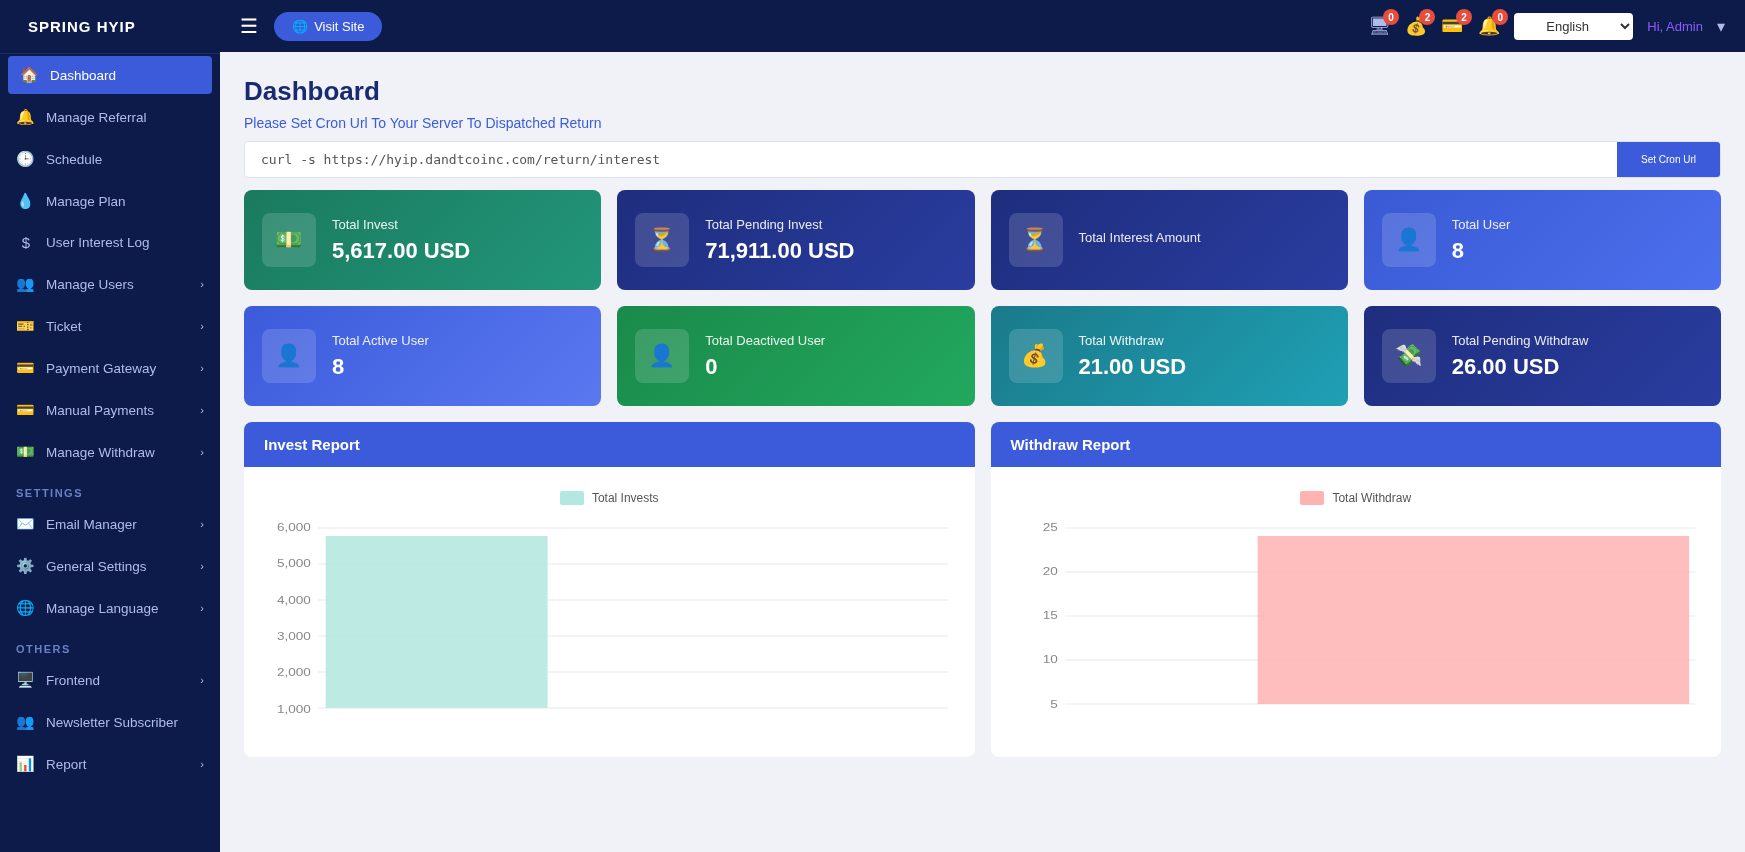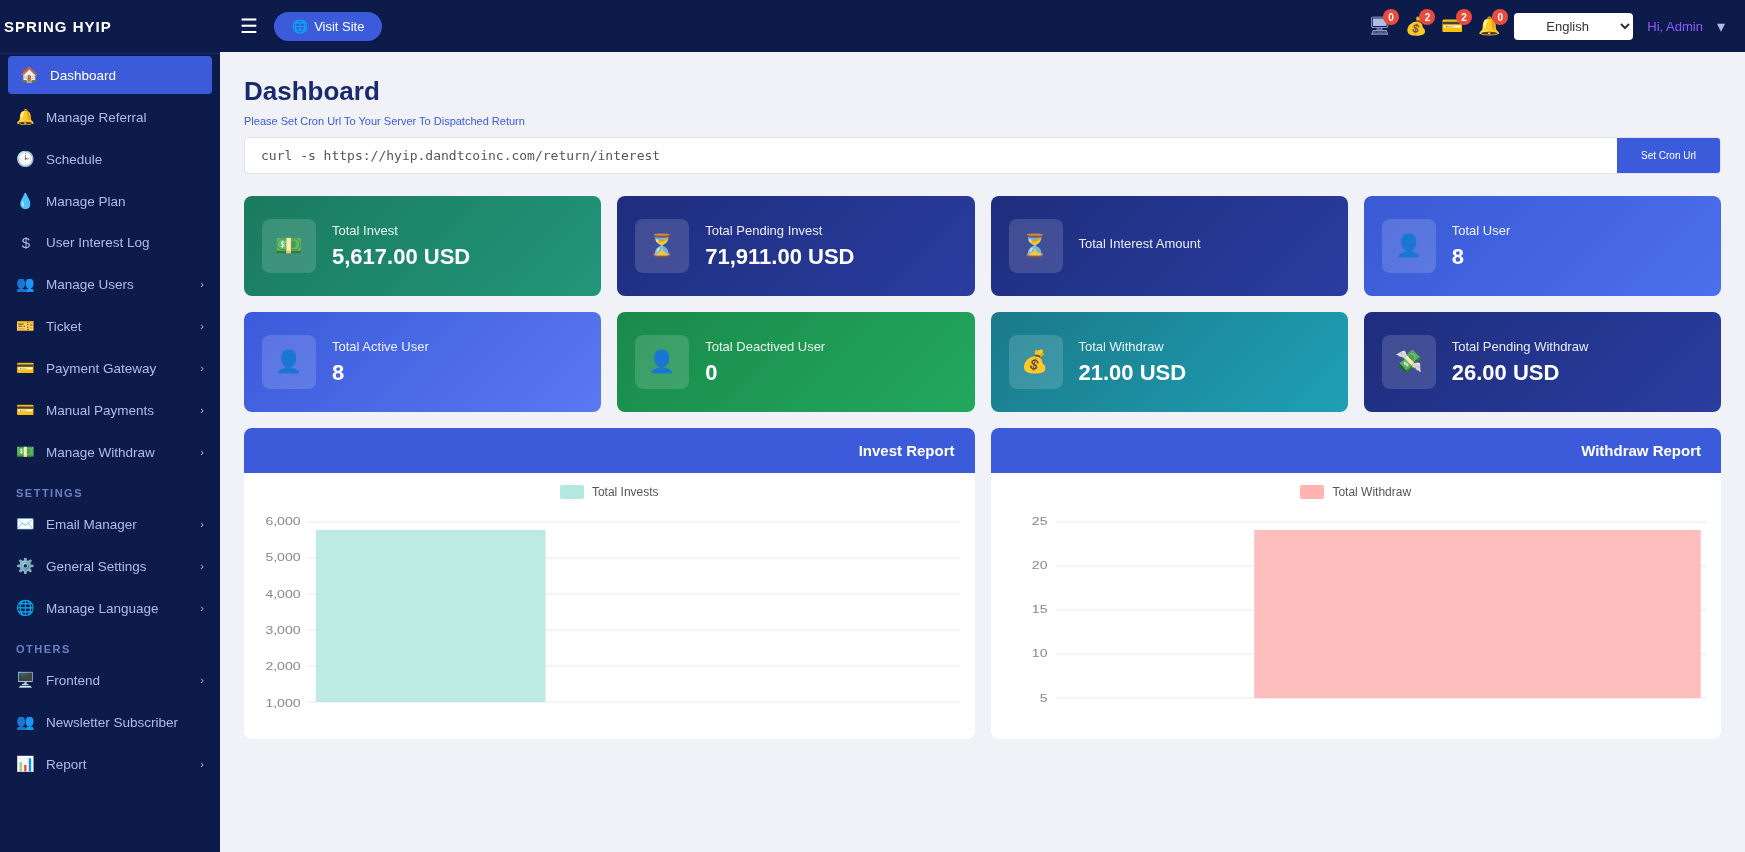--- a/index.html
+++ b/index.html
@@ -11,21 +11,21 @@
       min-width: 220px;
       background: #0d1b4b;
       color: #fff;
       display: flex;
       flex-direction: column;
       height: 852px;
       overflow-y: auto;
     }
     .sidebar-logo {
       background: #0d1b4b;
-      padding: 18px 4px;
+      padding: 18px 28px;
       font-size: 15px;
       font-weight: bold;
       color: #fff;
       letter-spacing: 1px;
       border-bottom: 1px solid #1a2a6e;
     }
     .sidebar-nav { flex: 1; }
     .sidebar-item {
       display: flex;
       align-items: center;
@@ -106,28 +106,28 @@
     .admin-label { font-size: 13px; color: #8b5cf6; }
 
     
     .content {
       flex: 1;
       padding: 24px 24px 0;
       overflow-y: auto;
       background: #f0f2f8;
     }
     .page-title { font-size: 26px; font-weight: 600; color: #1a2a6e; margin-bottom: 8px; }
-    .cron-notice { color: #3b5bdb; font-size: 11px; margin-bottom: 10px; }
+    .cron-notice { color: #3b5bdb; font-size: 14px; margin-bottom: 10px; }
     .cron-bar {
       display: flex;
       align-items: flex-start;
       background: #fff;
       border: 1px solid #dde2f0;
       border-radius: 4px;
-      margin-bottom: 22px;
+      margin-bottom: 12px;
       overflow: hidden;
     }
     .cron-bar-text {
       flex: 1;
       padding: 10px 16px;
       font-size: 13px;
       color: #555;
       font-family: monospace;
     }
     .set-cron-btn {
@@ -173,35 +173,34 @@
     .stat-card-info { flex: 1; }
     .stat-card-label { font-size: 13px; opacity: 0.9; margin-bottom: 6px; }
     .stat-card-value { font-size: 22px; font-weight: 700; }
 
     
     .charts-grid {
       display: grid;
       grid-template-columns: 1fr 1fr;
       gap: 16px;
       margin-bottom: 24px;
-      text-align: right;
     }
     .chart-card {
       background: #fff;
       border-radius: 8px;
       overflow: hidden;
     }
     .chart-header {
       background: #3b5bdb;
       color: #fff;
       padding: 14px 20px;
       font-size: 15px;
       font-weight: 600;
     }
-    .chart-body { padding: 8px; }
+    .chart-body { padding: 20px; }
     .chart-legend {
       display: flex;
       align-items: center;
       gap: 8px;
       font-size: 12px;
       color: #555;
       padding: 4px 8px 8px;
       justify-content: center;
     }
     .legend-box { width: 24px; height: 14px; border-radius: 2px; }

